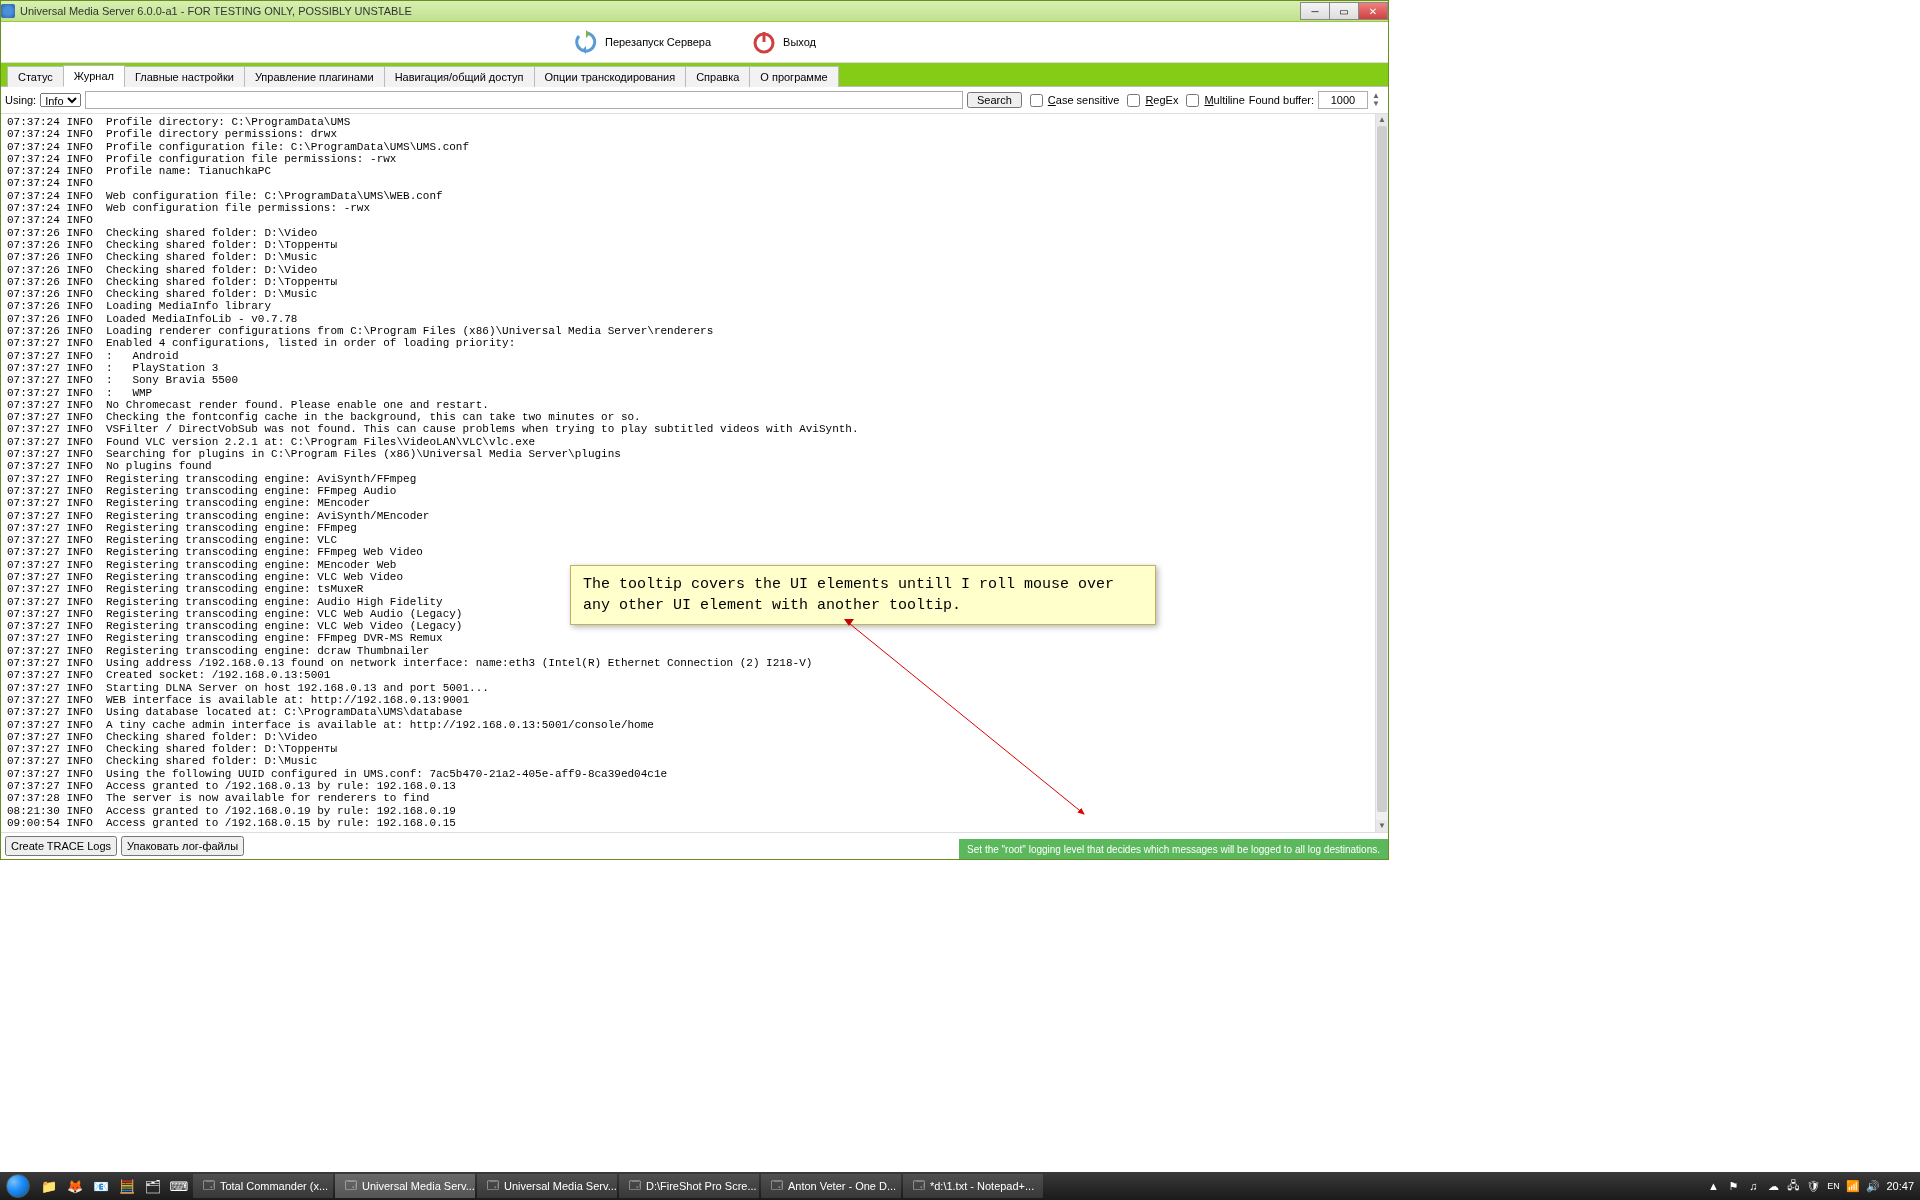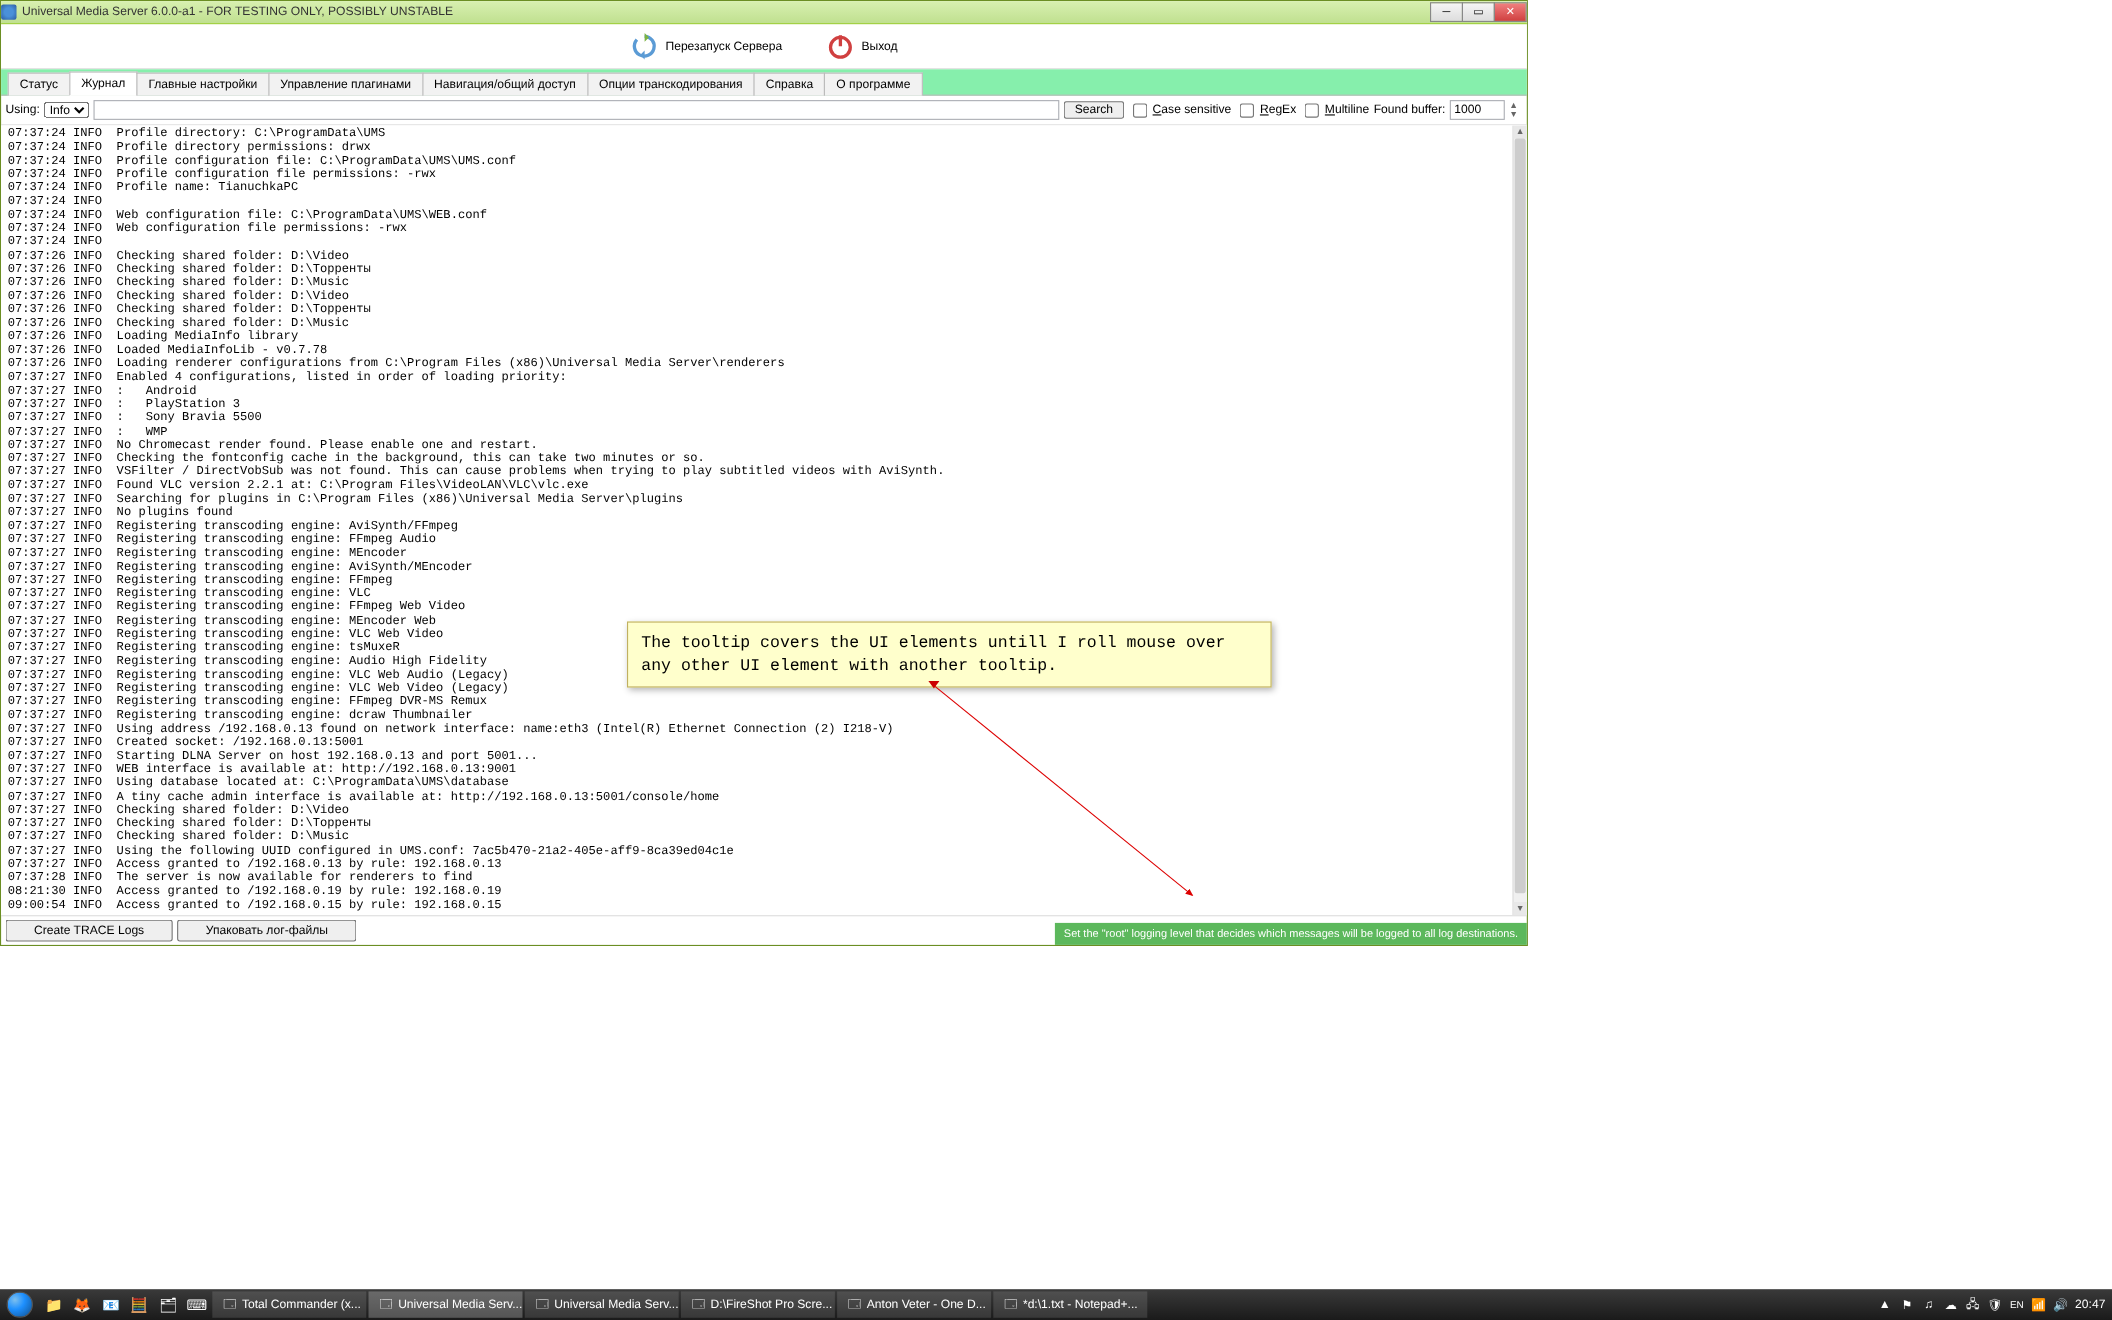--- a/index.html
+++ b/index.html
@@ -6,39 +6,39 @@
 .window{width:1389px;height:860px;display:flex;flex-direction:column;border:1px solid #6b8e23;box-sizing:border-box}
 .titlebar{height:20px;background:linear-gradient(#d8f0b0,#c0e090);border-bottom:1px solid #9acd32;display:flex;align-items:center;padding:0 0;position:relative}
 .titlebar .icon{width:14px;height:14px;background:radial-gradient(circle,#4a90d9 40%,#2c5aa0 100%);border-radius:2px;margin-right:5px}
 .titlebar .title{font-size:11px;color:#333;flex:1}
 .titlebar .winbtns{display:flex;gap:0}
 .titlebar .winbtn{width:28px;height:16px;display:flex;align-items:center;justify-content:center;font-size:10px;border:1px solid #888;background:linear-gradient(#f5f5f5,#ddd);margin-left:-1px}
 .titlebar .winbtn.close{background:linear-gradient(#f08080,#d04040);color:#fff}
 .toolbar{height:40px;display:flex;align-items:center;justify-content:center;gap:40px;background:#fff;border-bottom:1px solid #ddd}
 .toolbar .tbtn{display:flex;align-items:center;gap:6px;cursor:pointer}
 .toolbar .tbtn .ic{width:26px;height:26px;display:flex;align-items:center;justify-content:center}
-.tabs{height:23px;display:flex;align-items:flex-end;padding-left:6px;background:#86efac;border-bottom:1px solid #bbb}
+.tabs{height:23px;display:flex;align-items:flex-end;padding-left:6px;background:#84cc16;border-bottom:1px solid #bbb}
 .tab{padding:4px 10px;border:1px solid #bbb;border-bottom:none;margin-right:-1px;background:#f2f2f2;font-size:11px;position:relative;top:1px}
 .tab.active{background:#fff;border-bottom:1px solid #fff}
 .filterbar{height:22px;display:flex;align-items:center;padding:2px 4px;gap:4px;border-bottom:1px solid #ddd}
 .filterbar label{font-size:11px}
 .filterbar select{font-size:11px;height:14px}
 .filterbar input[type=text]{font-size:11px;height:16px;border:1px solid #abadb3;padding:0 3px}
 .filterbar .searchtxt{flex:1}
 .filterbar button{font-size:11px;height:16px;padding:0 8px}
 .filterbar .chk{display:flex;align-items:center;gap:2px;font-size:11px}
 .logarea{flex:1;overflow:hidden;position:relative;background:#fff}
 .logcontent{position:absolute;left:0;top:0;right:12px;bottom:0;overflow:hidden;font-family:"Courier New",monospace;font-size:11px;line-height:12.3px;padding:2px 6px;white-space:pre;color:#000}
 .scrollbar{position:absolute;right:0;top:0;width:12px;bottom:0;background:#f0f0f0;border-left:1px solid #ddd}
 .scrollbar .thumb{position:absolute;left:1px;right:1px;top:12px;bottom:20px;background:#cdcdcd;border-radius:2px}
 .scrollbar .arr{position:absolute;left:0;right:0;height:12px;background:#e8e8e8;text-align:center;font-size:8px;line-height:12px;color:#666}
 .scrollbar .arr.up{top:0}
 .scrollbar .arr.dn{bottom:0}
 .bottombar{height:22px;display:flex;align-items:center;padding:2px 4px;gap:4px;border-top:1px solid #ddd;position:relative}
-.bottombar button{font-size:11px;height:20px;padding:0 24px}
+.bottombar button{font-size:11px;height:20px;padding:0 4px}
 .greentip{position:absolute;right:0;bottom:0;height:20px;background:#5cb85c;color:#fff;font-size:10px;padding:0 8px;display:flex;align-items:center}
 .annotation{position:absolute;left:570px;top:565px;width:560px;background:#ffffcc;border:1px solid #c0b060;padding:8px 12px;font-size:15px;font-family:Liberation Mono, monospace;line-height:1.4;box-shadow:2px 2px 6px rgba(0,0,0,.3)}
 .annot-triangle{position:absolute;left:844px;top:619px;width:0;height:0;border-left:5px solid transparent;border-right:5px solid transparent;border-top:7px solid #c00}
 svg.arrow{position:absolute;left:0;top:0;pointer-events:none}
 .taskbar{position:fixed;left:0;right:0;bottom:0;height:28px;background:linear-gradient(#3a3a3a,#1a1a1a);display:flex;align-items:center;color:#fff;font-size:11px}
 .taskbar .start{width:36px;height:28px;display:flex;align-items:center;justify-content:center}
 .taskbar .start .orb{width:22px;height:22px;border-radius:50%;background:radial-gradient(circle at 30% 30%,#7ec0ee,#1e90ff 40%,#104e8b);border:1px solid #555}
 .taskbar .pin{width:24px;height:24px;margin:0 1px;display:flex;align-items:center;justify-content:center;font-size:13px}
 .taskbar .task{height:24px;padding:0 10px;margin:0 1px;background:rgba(255,255,255,.12);display:flex;align-items:center;gap:5px;font-size:11px;max-width:120px;overflow:hidden;white-space:nowrap}
 .taskbar .task.active{background:rgba(255,255,255,.25)}
@@ -105,21 +105,21 @@
       </span>
     <span class="chk">
         <input type="checkbox" style="">
         <span><span class="underline">R</span>egEx</span>
       </span>
     <span class="chk">
         <input type="checkbox" style="">
         <span><span class="underline">M</span>ultiline</span>
       </span>
     <label>Found buffer:</label>
-    <input type="text" style="width: 42px; text-align: left;" value="1000">
+    <input type="text" style="width: 42px; text-align: center;" value="1000">
     <span style="width:12px;font-size:8px;line-height:8px;color:#666">▲<br>▼</span>
   </div>
 
   <div class="logarea">
     <div class="logcontent" id="log">07:37:24 INFO  Profile directory: C:\ProgramData\UMS
 07:37:24 INFO  Profile directory permissions: drwx
 07:37:24 INFO  Profile configuration file: C:\ProgramData\UMS\UMS.conf
 07:37:24 INFO  Profile configuration file permissions: -rwx
 07:37:24 INFO  Profile name: TianuchkaPC
 07:37:24 INFO  

